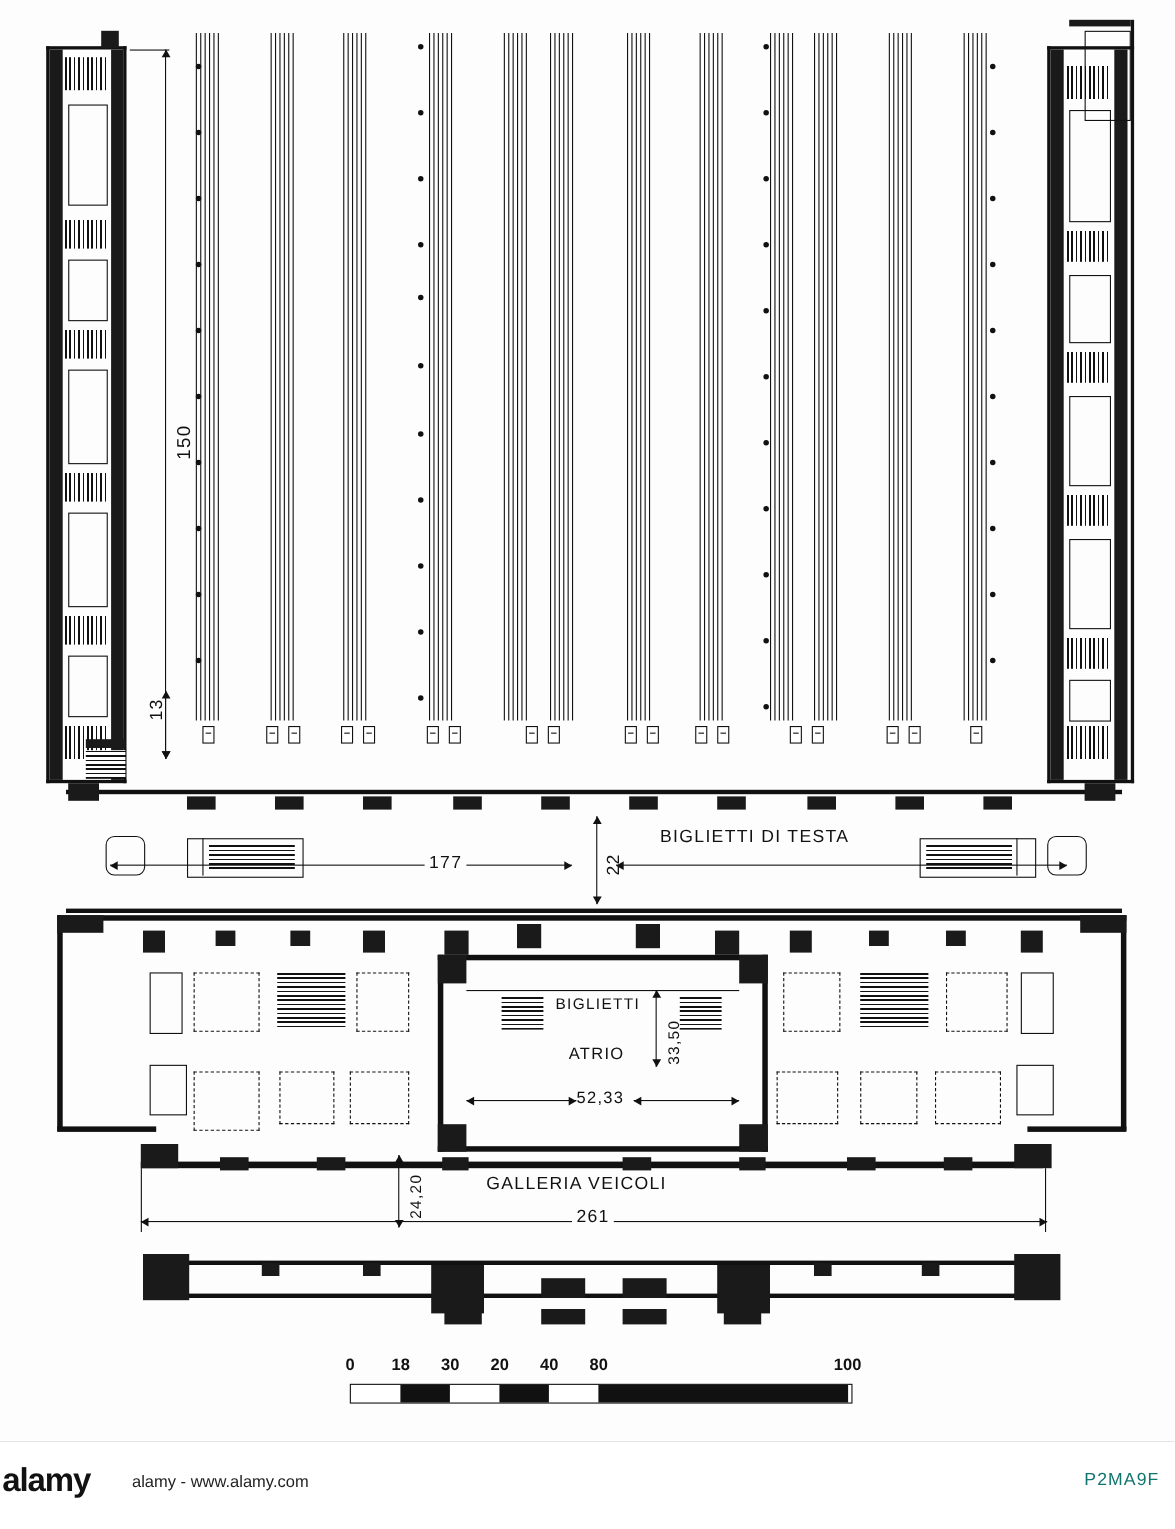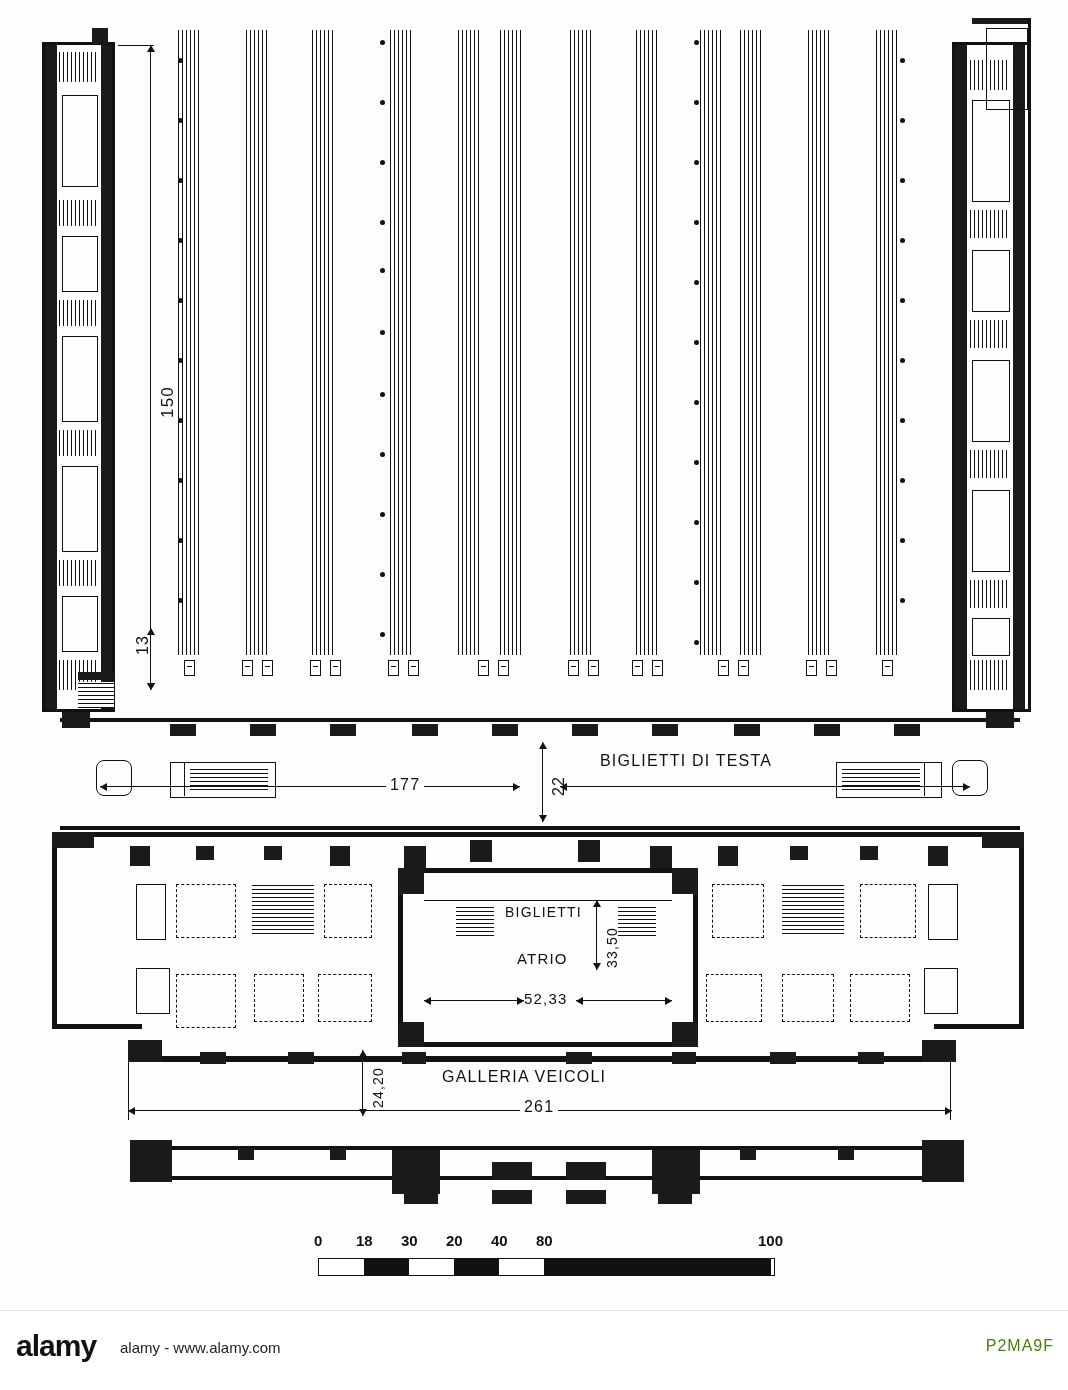--- a/index.html
+++ b/index.html
@@ -7,28 +7,28 @@
 
   #plan{
     position:absolute;left:0;top:0;width:1068px;height:1310px;background:#fdfdfd;
   }
   #watermark{
     position:absolute;left:0;top:1310px;width:1068px;height:80px;background:#ffffff;
     border-top:1px solid #e6e6e6;
   }
   #wm-inner{position:relative;width:100%;height:100%;}
   .wm-logo{
-    position:absolute;left:16px;top:18px;font-size:30px;font-weight:bold;color:#111;
+    position:absolute;left:2px;top:18px;font-size:30px;font-weight:bold;color:#111;
     letter-spacing:-1px;font-family:"Liberation Sans", sans-serif;
   }
   .wm-text{
     position:absolute;left:120px;top:28px;font-size:15px;color:#222;
   }
   .wm-id{
-    position:absolute;right:14px;top:26px;font-size:16px;color:#4d7c0f;letter-spacing:1px;
+    position:absolute;right:14px;top:26px;font-size:16px;color:#0f766e;letter-spacing:1px;
   }
 
   
   .ln{position:absolute;background:#111;}
   .blk{position:absolute;background:#1a1a1a;}
   .hollow{position:absolute;border:1.5px solid #111;background:transparent;}
   .dot{position:absolute;background:#111;border-radius:50%;}
   .lbl{position:absolute;color:#111;font-size:13px;letter-spacing:1.2px;white-space:nowrap;}
   .rot{transform-origin:left top;}
 

